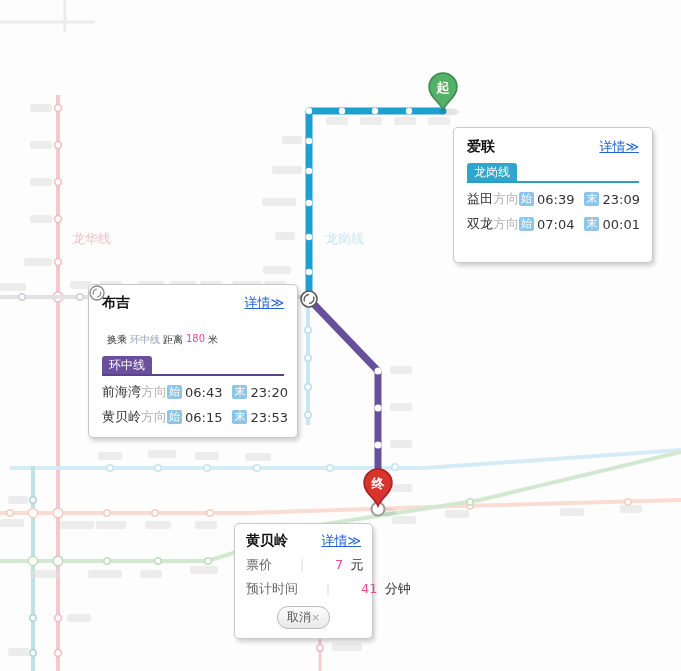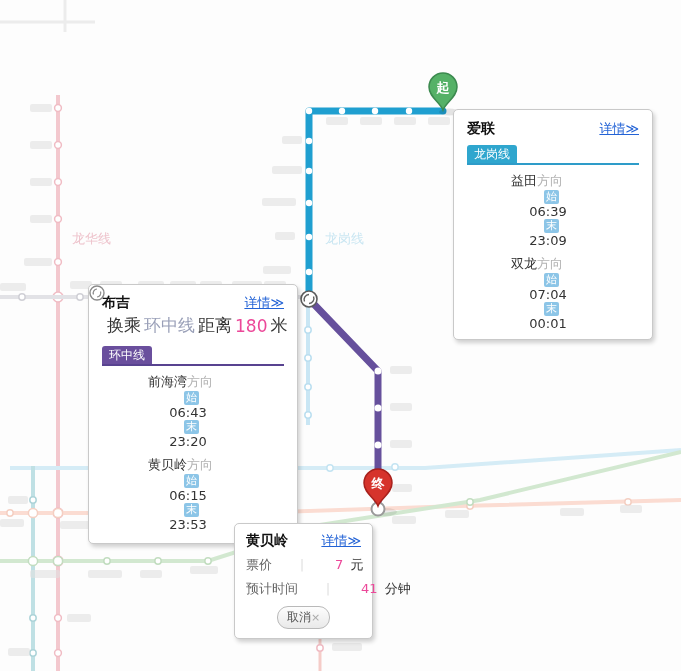--- a/index.html
+++ b/index.html
@@ -21,29 +21,29 @@
   .details-link{font-size:13px;color:#2363d6;text-decoration:underline;cursor:pointer;white-space:nowrap;}
   .line-badge-rule{margin-top:7px;line-height:0;}
   .line-badge{
     display:inline-block;color:#fff;font-size:12px;line-height:18px;padding:0 7px;
     border-radius:3px 3px 0 0;
   }
   .badge-longgang{background:#2fa6ce;}
   .rule-longgang{border-bottom:2px solid #2e9cc9;}
   .badge-huanzhong{background:#6a4f9d;}
   .rule-huanzhong{border-bottom:2px solid #584390;}
-  .sched-row{display:flex;align-items:center;margin-top:7px;font-size:13px;color:#333;flex-direction:column;}
+  .sched-row{display:flex;align-items:center;margin-top:7px;font-size:13px;color:#333;}
   .station-group{width:84px;white-space:nowrap;}
   .dir-suffix{color:#b3b3b3;}
   .fl-badge{
     display:inline-block;background:#8cc5e7;color:#fff;font-size:11px;line-height:14px;
     padding:0 2px;border-radius:2px;margin-right:3px;
   }
   .time-val{margin-right:10px;white-space:nowrap;}
-  .transfer-row{display:flex;align-items:center;margin-top:2px;font-size:17px;color:#333;white-space:nowrap;}
+  .transfer-row{display:flex;align-items:flex-start;margin-top:21px;font-size:10px;color:#333;white-space:nowrap;}
   .transfer-icon{margin-right:5px;flex:0 0 auto;}
   .transfer-line-name{color:#9aa0b8;margin:0 3px;}
   .orange-num{color:#ec4899;font-weight:normal;margin:0 3px;}
   .kv-row{display:flex;align-items:center;margin-top:6px;font-size:13px;color:#666;gap:24px;}
   .kv-label{width:60px;white-space:nowrap;}
   .kv-div{color:#ddd;margin:0 4px;font-size:12px;}
   .kv-value{flex:1;text-align:right;color:#333;white-space:nowrap;}
   .cancel-row{text-align:center;margin-top:8px;}
   .cancel-btn{
     display:inline-flex;align-items:center;gap:0;
@@ -250,21 +250,21 @@
       <path d="M0,0 C-3,-8 -14,-13 -14,-23 A14,14 0 1 1 14,-23 C14,-13 3,-8 0,0 Z" fill="#55b167" stroke="#3c8a4f" stroke-width="1.5"></path>
       <text x="0" y="-18" text-anchor="middle" font-size="13" font-weight="bold" fill="#ffffff">起</text>
     </g>
 
     <g transform="translate(378,506)">
       <path d="M0,0 C-3,-8 -14,-13 -14,-23 A14,14 0 1 1 14,-23 C14,-13 3,-8 0,0 Z" fill="#d6342c" stroke="#a8211c" stroke-width="1.5"></path>
       <text x="0" y="-18" text-anchor="middle" font-size="13" font-weight="bold" fill="#ffffff">终</text>
     </g>
   </svg>
 
-  <div class="popup" style="left:453px;top:109px;width:200px;padding:10px 13px 8px;">
+  <div class="popup" style="left:453px;top:127px;width:200px;padding:10px 13px 29px;">
     <div class="popup-head">
       <span class="popup-title">爱联</span>
       <a class="details-link">详情≫</a>
     </div>
     <div class="line-badge-rule rule-longgang">
       <span class="line-badge badge-longgang">龙岗线</span>
     </div>
     <div class="sched-row">
       <span class="station-group">
         <span>益田</span><span class="dir-suffix">方向</span>

